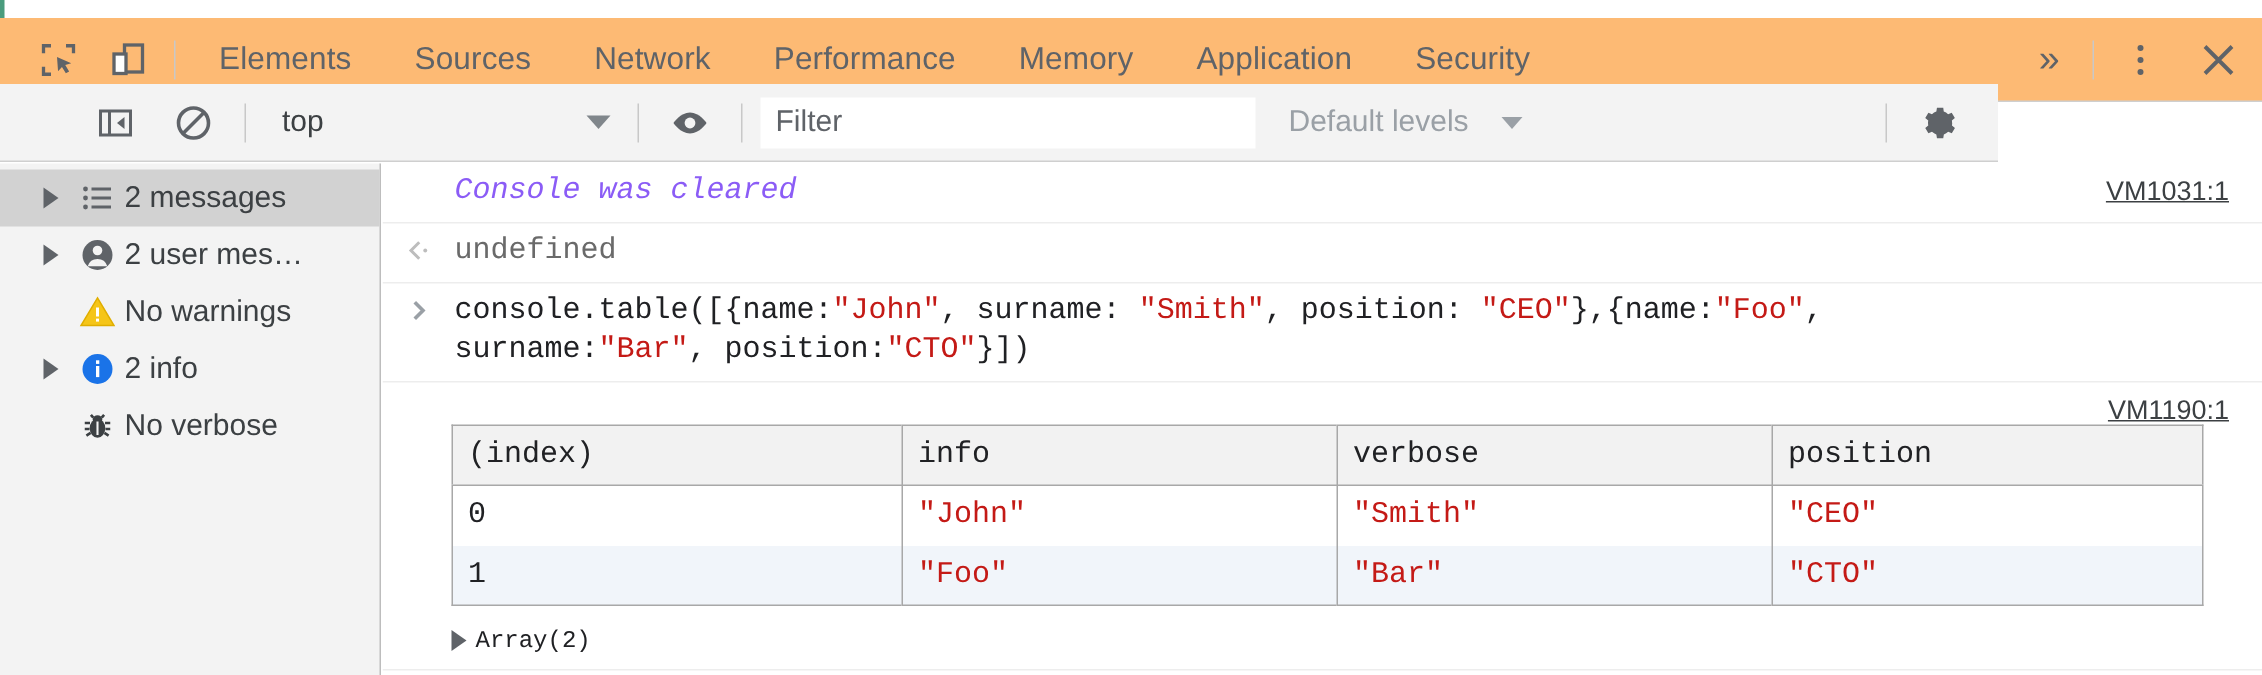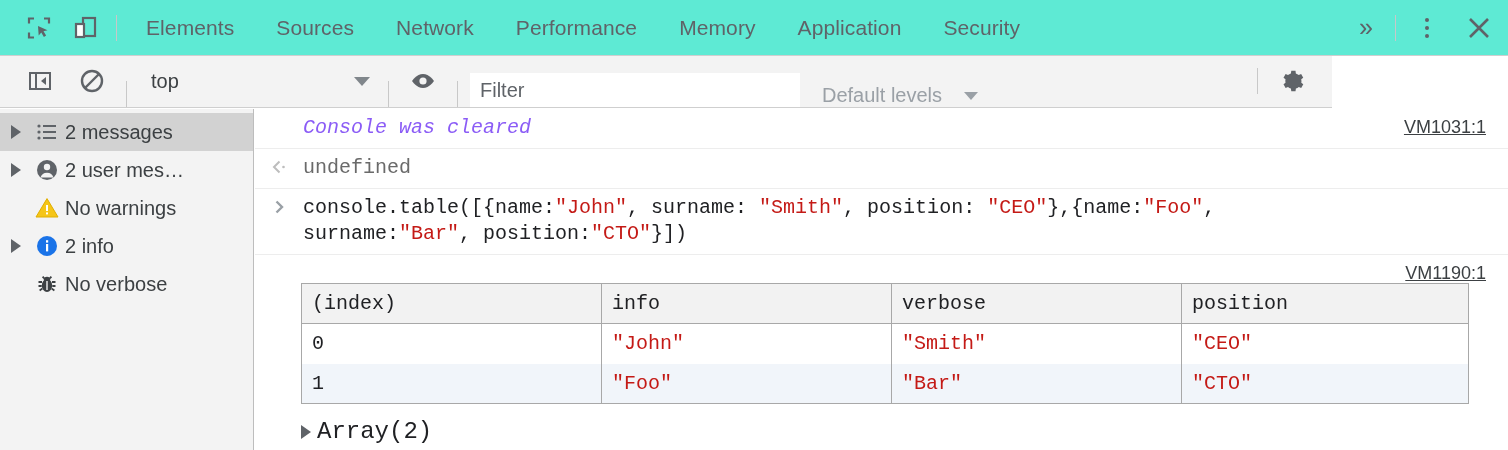--- a/index.html
+++ b/index.html
@@ -12,22 +12,22 @@
   #app { position: relative; width: 1508px; height: 450px; background: #fff; }
 
   
   .edge-accent {
     position: absolute; left: 0; top: 0; width: 3px; height: 56px;
     background: #4a9c7d;
   }
 
   
   .tabbar {
-    position: absolute; left: 0; top: 0; width: 1508px; height: 56px;
-    background: #5eead4;
+    position: absolute; left: 0; top: 12px; width: 1508px; height: 56px;
+    background: #fdba74;
     border-bottom: 1px solid #cfcfcf;
     display: flex; align-items: center;
   }
   .tool-btn {
     width: 46px; height: 56px;
     display: flex; align-items: center; justify-content: center;
     flex: 0 0 auto;
   }
   .tool-btn svg { display: block; }
   .vdiv { width: 1px; height: 26px; background: #c8c8c8; flex: 0 0 auto; margin: 0 8px; }
@@ -47,21 +47,21 @@
                display: flex; align-items: center; height: 56px; }
   .kebab { width: 46px; height: 56px; display: flex; flex-direction: column;
            align-items: center; justify-content: center; gap: 4px; }
   .kebab i { display: block; width: 4px; height: 4px; border-radius: 50%; background: #5f6368; }
   .close-x { width: 58px; height: 56px; display: flex; align-items: center; justify-content: center; }
 
   
   .filterbar {
     position: absolute; left: 0; top: 56px; width: 1332px; height: 52px;
     background: #f3f3f3; border-bottom: 1px solid #cfcfcf;
-    display: flex; align-items: flex-end;
+    display: flex; align-items: center; padding-left: 37px;
   }
   .fb-btn { width: 52px; height: 52px; display: flex; align-items: center; justify-content: center; flex: 0 0 auto; }
   .ctx-select {
     width: 245px; height: 52px; display: flex; align-items: center;
     padding-left: 16px; padding-right: 10px; flex: 0 0 auto;
   }
   .ctx-label { font-size: 20px; color: #3c4043; flex: 1; }
   .caret { width: 0; height: 0; border-left: 8px solid transparent;
            border-right: 8px solid transparent; border-top: 9px solid #9aa0a6; }
   .caret.dark { border-top-color: #80868b; }
@@ -76,21 +76,21 @@
   .levels .caret { border-top-color: #9aa0a6; border-left-width: 7px; border-right-width: 7px; border-top-width: 8px; }
   .fb-right { margin-left: auto; display: flex; align-items: center; height: 52px; }
 
   
   .sidebar {
     position: absolute; left: 0; top: 109px; width: 254px; height: 341px;
     background: #f3f3f3; border-right: 1px solid #bdbdbd;
     padding-top: 4px;
   }
   .side-item {
-    height: 38px; display: flex; align-items: center; padding-left: 3px;
+    height: 38px; display: flex; align-items: center; padding-left: 21px;
   }
   .side-item.selected { background: #d2d2d2; }
   .disc {
     width: 26px; flex: 0 0 auto; display: flex; align-items: center; justify-content: center;
   }
   .disc .tri {
     width: 0; height: 0; border-top: 7px solid transparent;
     border-bottom: 7px solid transparent; border-left: 10px solid #5f6368;
   }
   .side-icon { width: 36px; flex: 0 0 auto; display: flex; align-items: center; justify-content: center; }
@@ -141,21 +141,21 @@
   .ctable tbody tr.odd td { background: #f1f5fa; }
   .ctable td.idx { color: #202124; }
   .ctable td.val { color: #c41a16; }
 
   .array-row { position: relative; padding: 8px 0 10px 0; border-bottom: 1px solid #ededed; }
   .array-inner { padding-left: 46px; display: flex; align-items: center; gap: 6px; }
   .array-inner .tri {
     width: 0; height: 0; border-top: 7px solid transparent;
     border-bottom: 7px solid transparent; border-left: 10px solid #5f6368;
   }
-  .array-label { font-family: "Liberation Mono", monospace; font-size: 24px; color: #202124; }
+  .array-label { font-family: "Liberation Mono", monospace; font-size: 16px; color: #202124; }
 </style>
 </head>
 <body>
 
 <div id="app">
 
   <div class="edge-accent"></div>
 
   <div class="tabbar">
 

